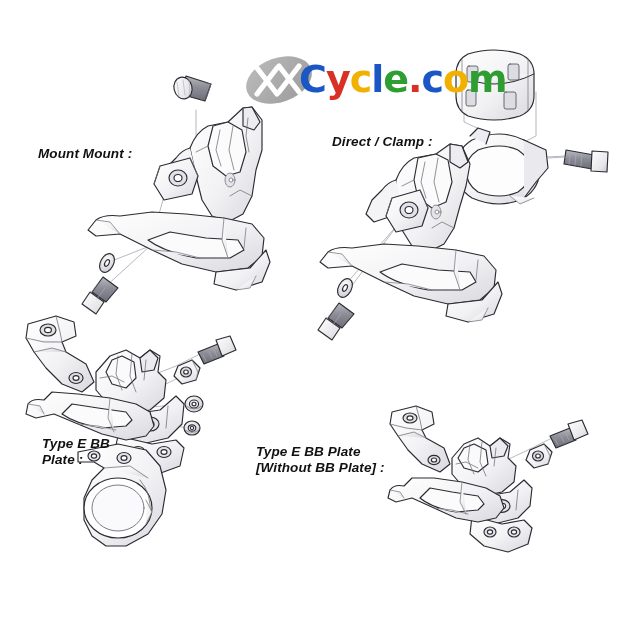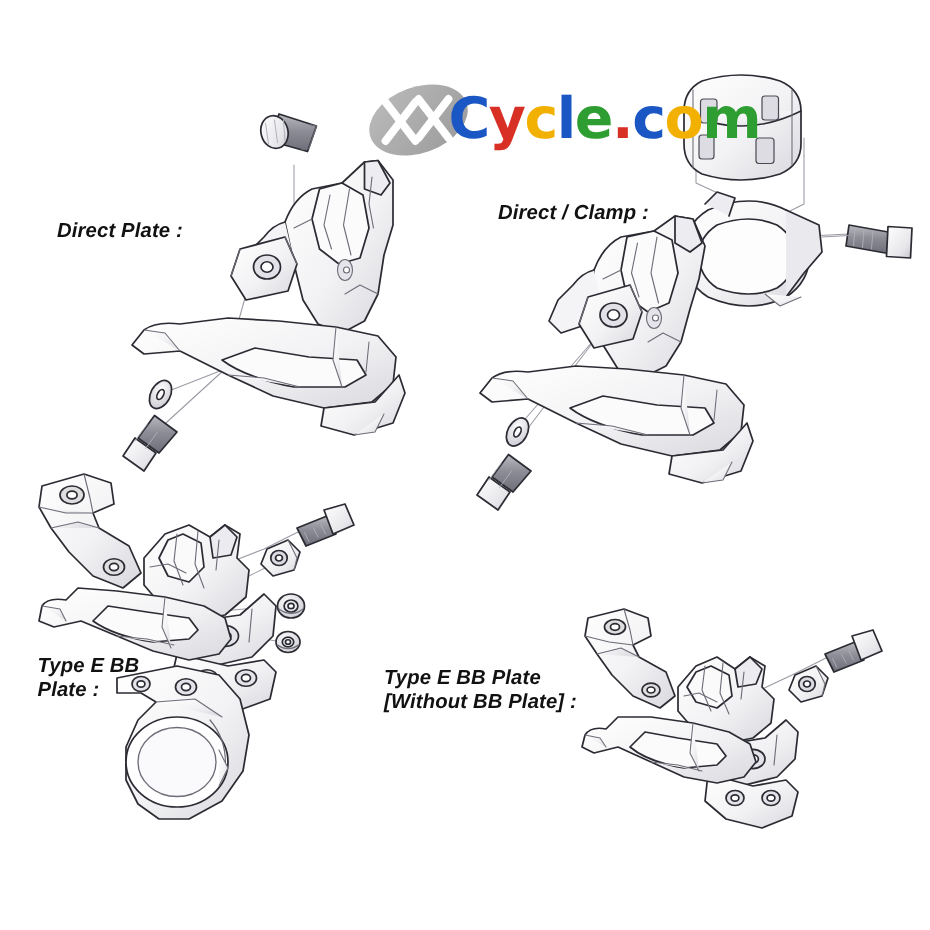--- a/index.html
+++ b/index.html
@@ -29,21 +29,21 @@
     font-weight: bold;
     font-style: italic;
     font-size: 13.5px;
     color: #111111;
     line-height: 1.22;
     white-space: pre;
     letter-spacing: 0.1px;
   }
   #label-direct-mount { left: 38px; top: 146px; }
   #label-collier-clamp { left: 332px; top: 134px; }
-  #label-type-e-bb { left: 25px; top: 436px; }
+  #label-type-e-bb { left: 42px; top: 436px; }
   #label-type-e-nobb { left: 256px; top: 444px; }
 
   
   #logo {
     position: absolute;
     left: 243px;
     top: 50px;
     width: 212px;
     height: 62px;
   }
@@ -456,21 +456,21 @@
       <g stroke="#ffffff" stroke-width="5.2" stroke-linecap="round" fill="none">
         <path d="M14 16 L34 42"></path>
         <path d="M34 16 L14 42"></path>
         <path d="M36 14 L56 40"></path>
         <path d="M56 14 L36 40"></path>
       </g>
     </svg>
     <div id="logo-word"><span style="color: rgb(26, 86, 196);">C</span><span style="color: rgb(217, 48, 37);">y</span><span style="color: rgb(242, 177, 0);">c</span><span style="color: rgb(26, 86, 196);">l</span><span style="color: rgb(46, 158, 50);">e</span><span style="color: rgb(217, 48, 37);">.</span><span style="color: rgb(26, 86, 196);">c</span><span style="color: rgb(242, 177, 0);">o</span><span style="color: rgb(46, 158, 50);">m</span></div>
   </div>
 
-  <div class="label" id="label-direct-mount">Direct Plate :</div>
+  <div class="label" id="label-direct-mount">Mount Mount :</div>
 
   <div class="label" id="label-collier-clamp">Direct / Clamp :</div>
 
   <div class="label" id="label-type-e-bb">Type E BB
 Plate :</div>
 
   <div class="label" id="label-type-e-nobb">Type E BB Plate
 [Without BB Plate] :</div>
 
 </div>

